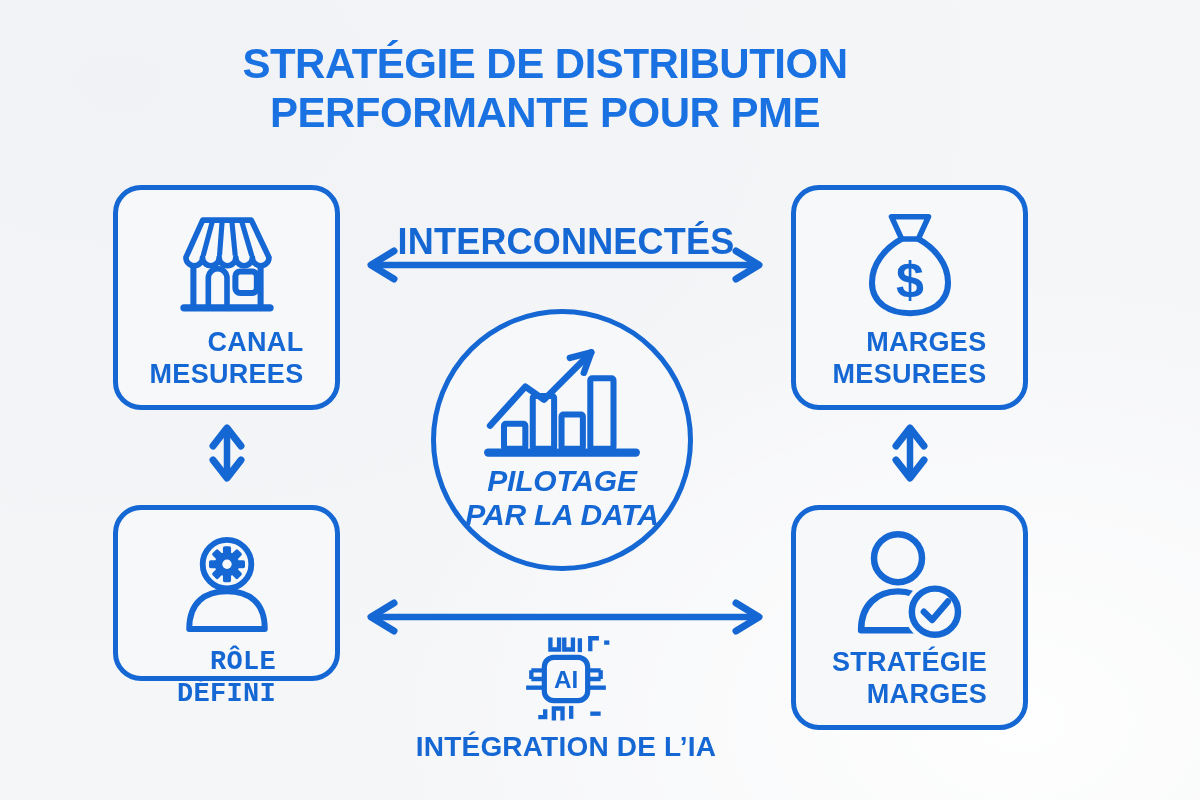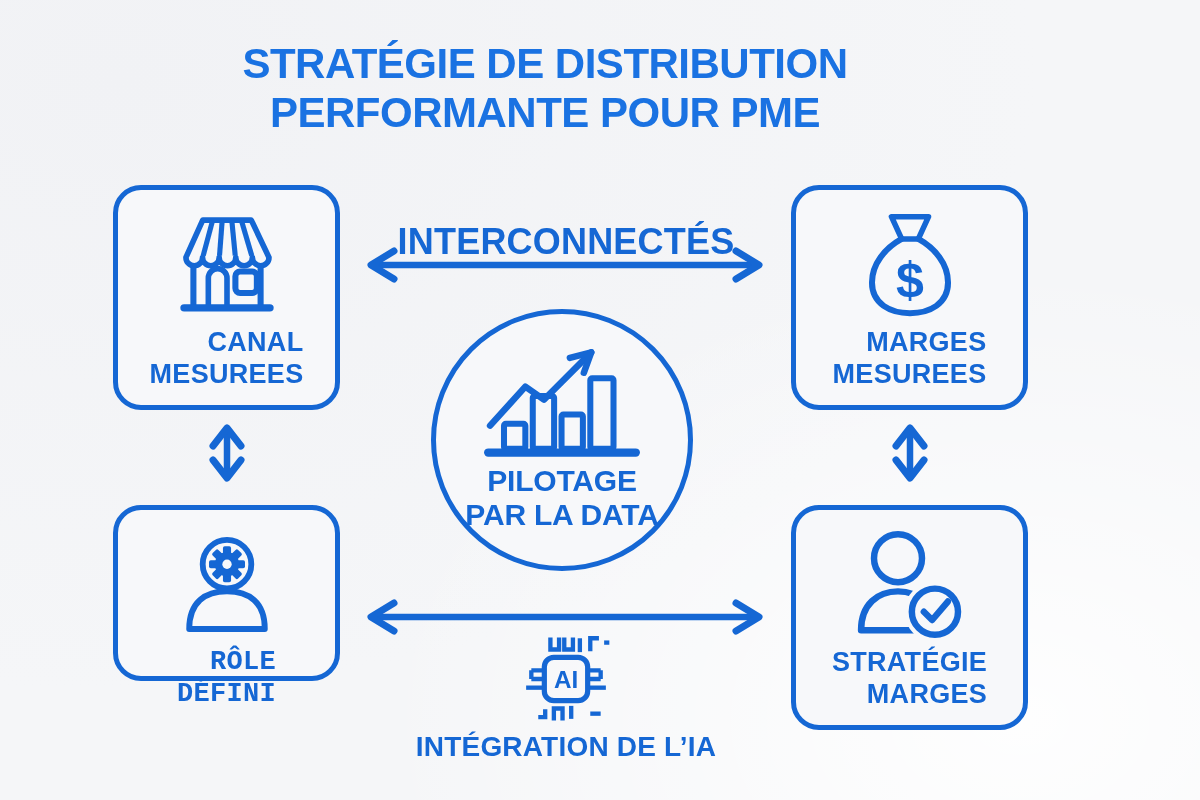--- a/index.html
+++ b/index.html
@@ -56,20 +56,21 @@
   .hub {
     position: absolute;
     left: 431px; top: 309px; width: 262px; height: 262px;
     border: 5px solid var(--accent, #1567d4);
     border-radius: 50%;
     background: var(--panel, #f7f8fa);
     display: flex;
     flex-direction: column;
     align-items: center;
     padding-top: 30px;
+    font-style: italic;
   }
   .hub-label {
     margin-top: 4px;
     text-align: center;
     font-size: 30px;
     line-height: 1.12;
     font-weight: bold;
     letter-spacing: -0.2px;
     color: var(--accent, #1567d4);
   }

